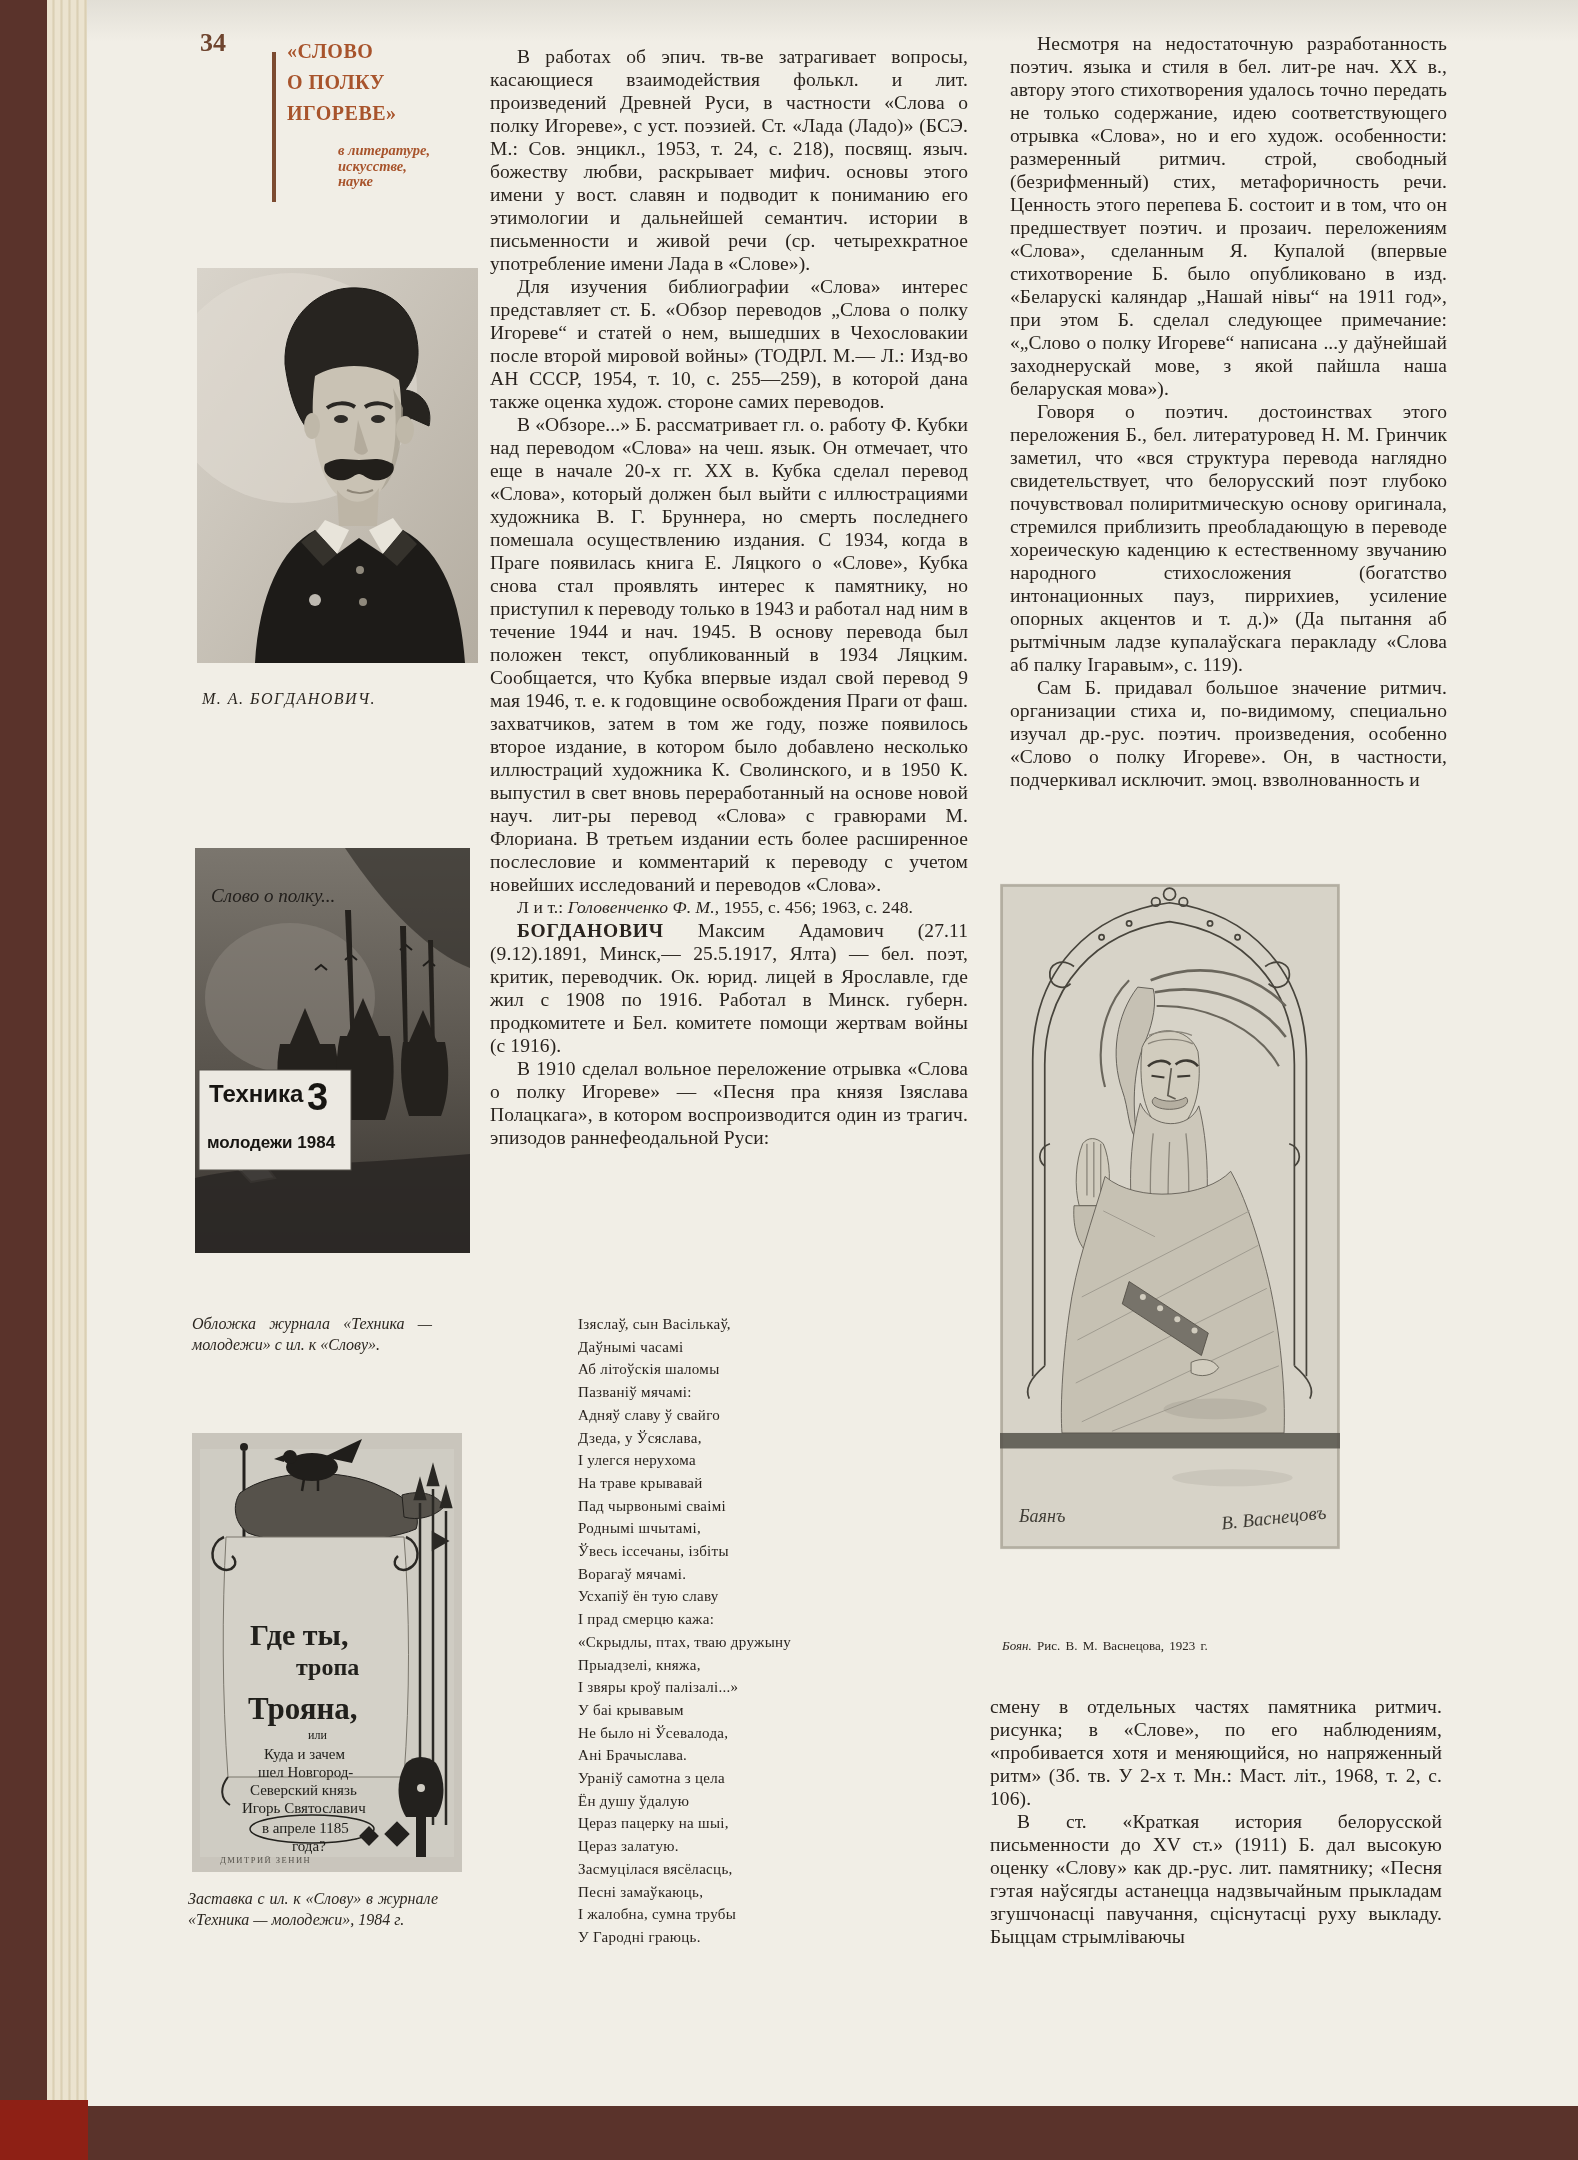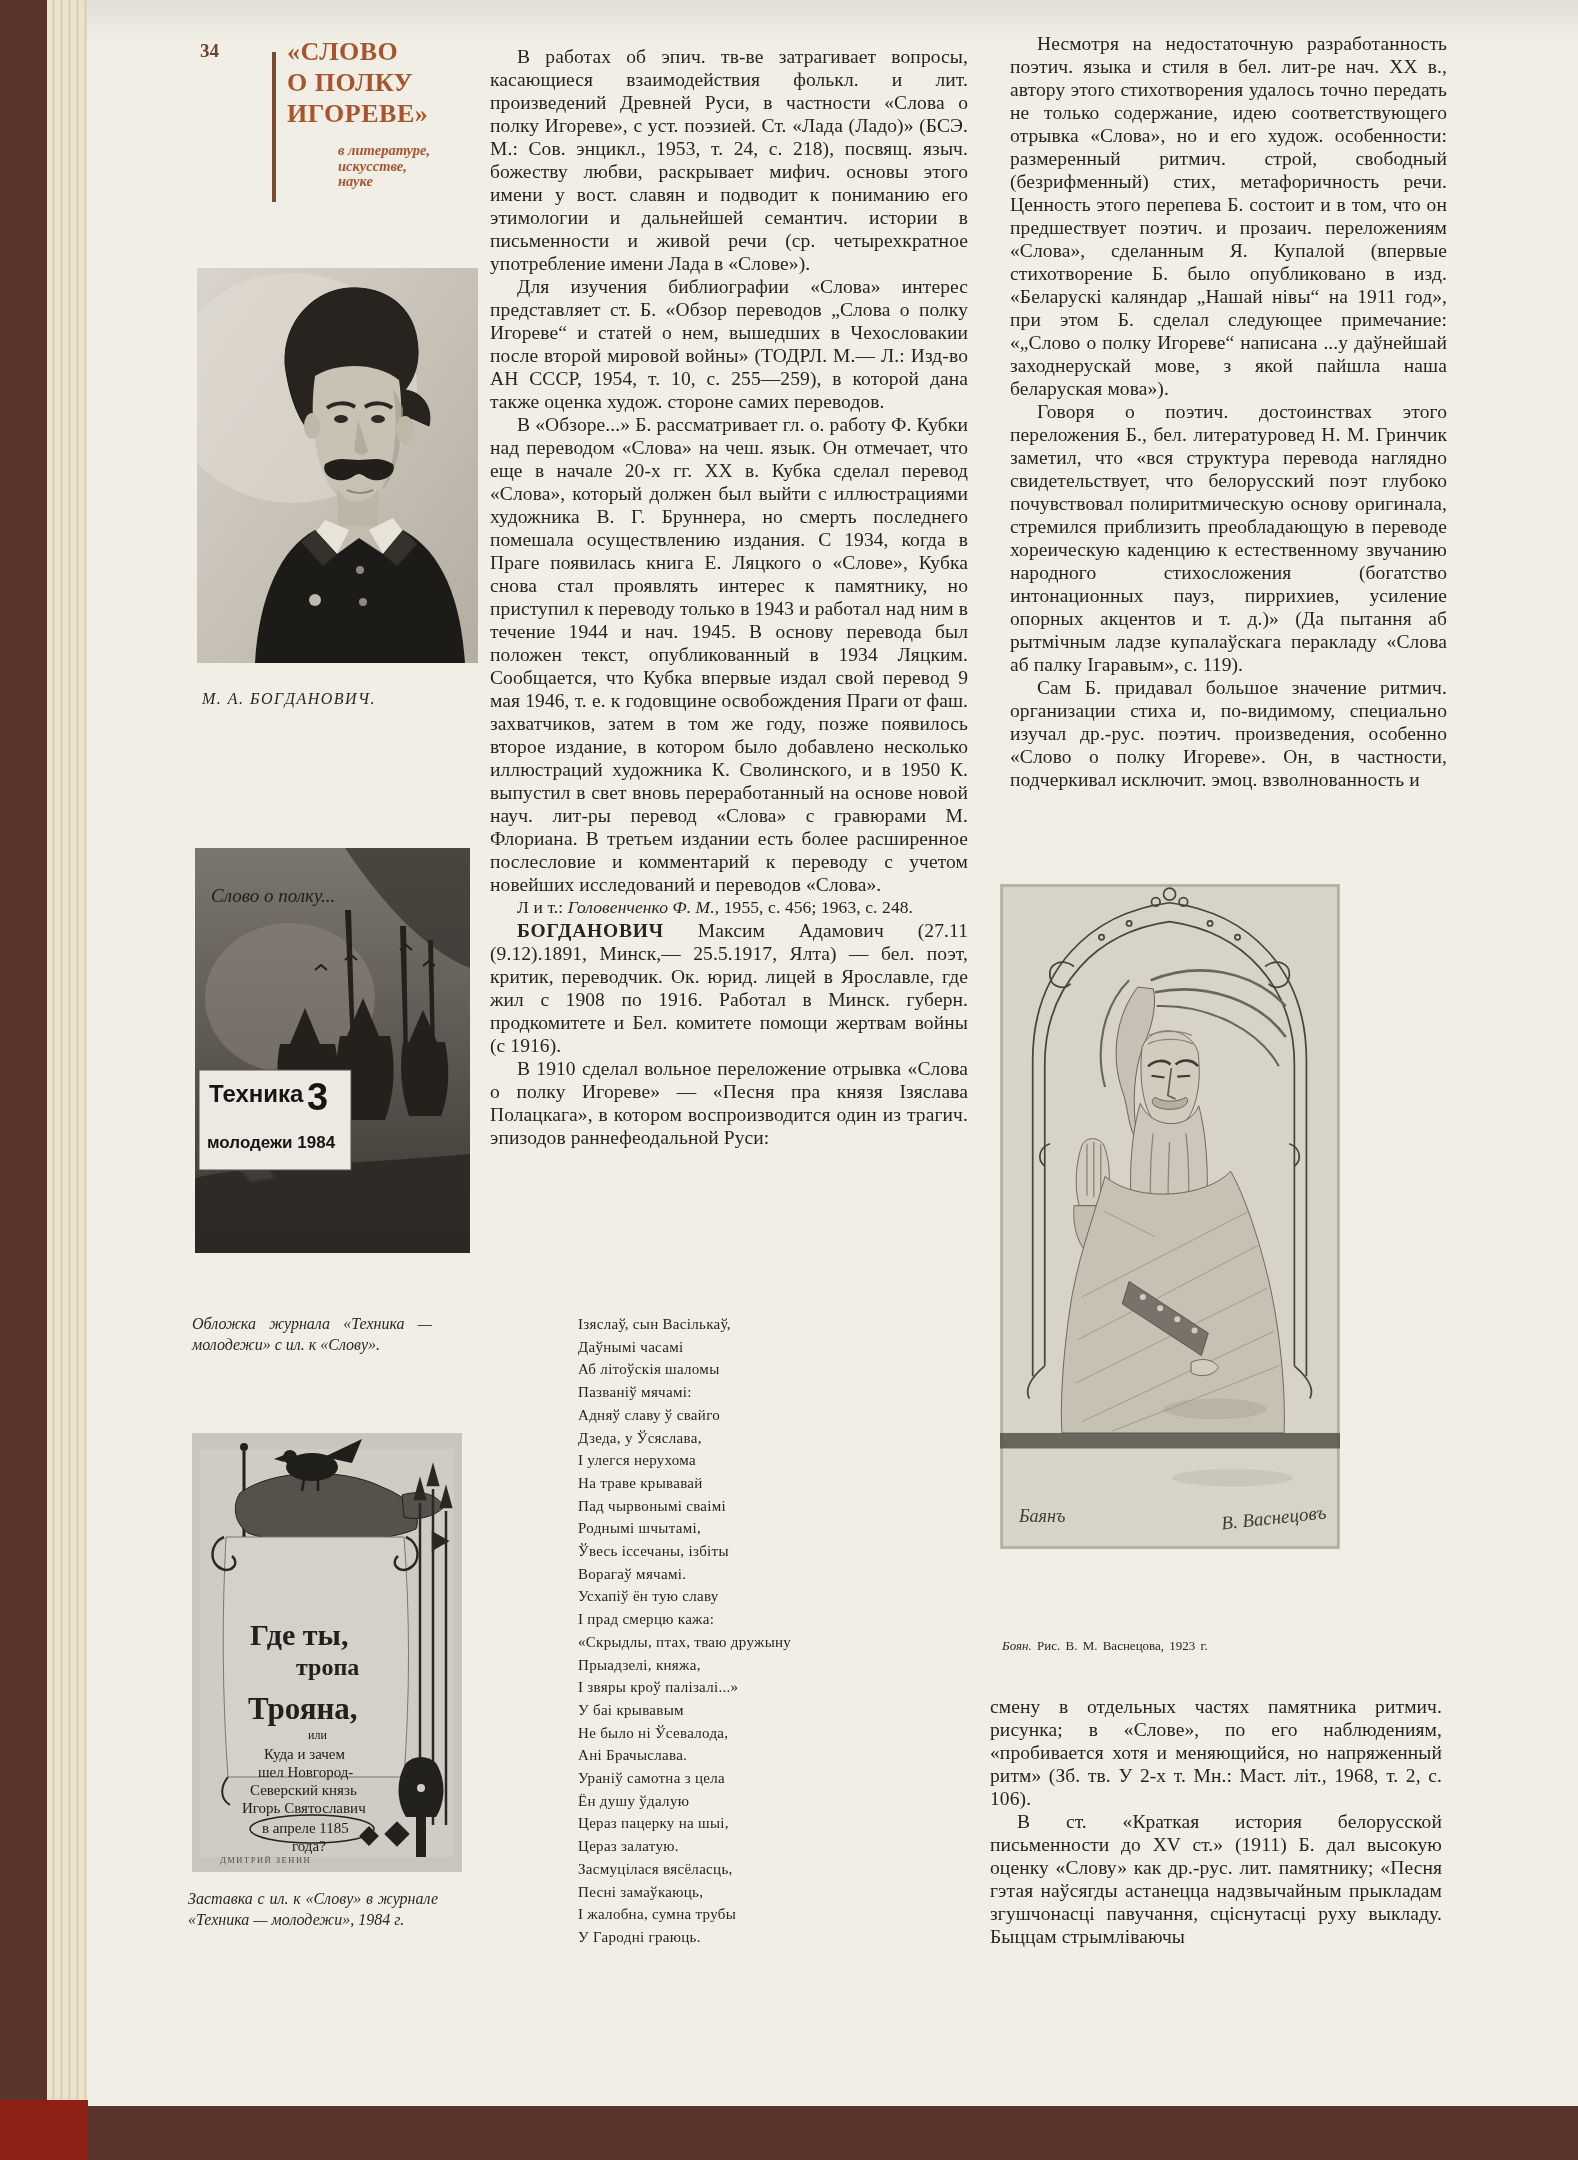--- a/index.html
+++ b/index.html
@@ -11,23 +11,23 @@
   }
   .abs{position:absolute;}
   
   .page{left:47px;top:0;width:1531px;height:2106px;background:#f1eee6;}
   .page-stack{left:47px;top:0;width:40px;height:2106px;
     background:repeating-linear-gradient(90deg,#ebe3cf 0px,#ebe3cf 5px,#d7cbae 6px,#e4dcc6 8px);}
   .top-shade{left:87px;top:0;width:1491px;height:42px;
     background:linear-gradient(#dcd9d0,rgba(220,217,208,0));opacity:.75;}
   .red-tab{left:0;top:2100px;width:88px;height:60px;background:#8e2015;}
   
-  .page-number{left:200px;top:40px;font-size:19px;font-weight:bold;color:#6f452f;}
+  .page-number{left:200px;top:28px;font-size:26px;font-weight:bold;color:#6f452f;}
   .header-rule{left:272px;top:52px;width:4px;height:150px;background:#7c4b31;}
-  .article-title{left:287px;top:36px;font-size:26px;line-height:31px;font-weight:bold;
+  .article-title{left:287px;top:36px;font-size:20px;line-height:31px;font-weight:bold;
     color:#a8542c;white-space:pre-line;letter-spacing:.5px;}
   .article-subtitle{left:338px;top:143px;font-size:14.5px;line-height:15.5px;font-weight:bold;
     font-style:italic;color:#a8542c;white-space:pre-line;}
   
   .body-text{font-size:19.5px;line-height:23px;color:#29231e;text-align:justify;letter-spacing:.1px;}
   .body-text p{margin:0;text-indent:27px;}
   p.noindent{text-indent:0;}
   .col-middle{left:490px;top:32px;width:478px;margin-top:13px;}
   .col-right-top{left:1010px;top:32px;width:437px;}
   .col-right-bottom{left:990px;top:1695px;width:452px;}

